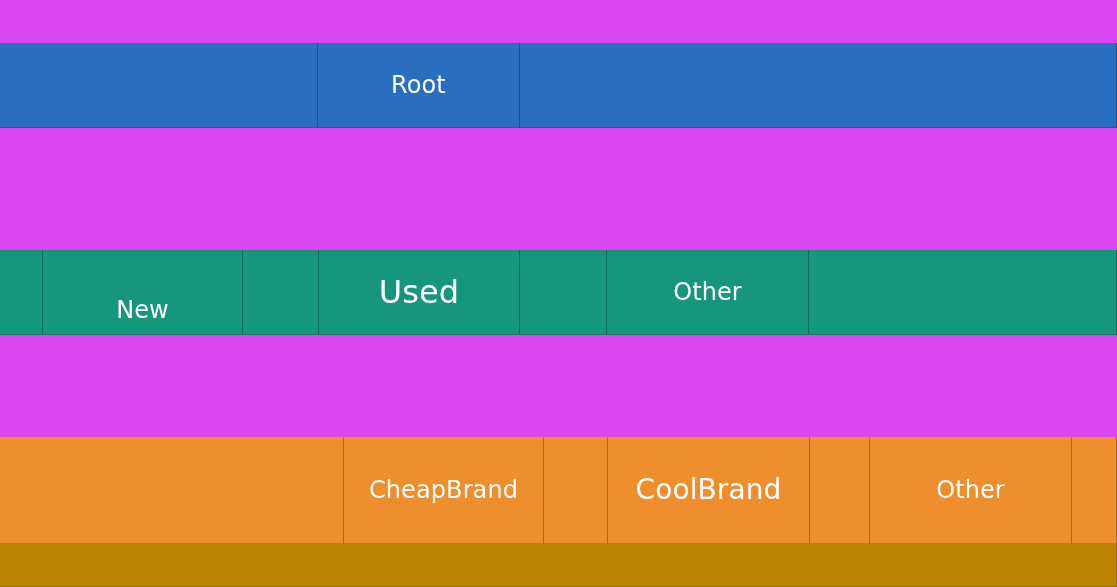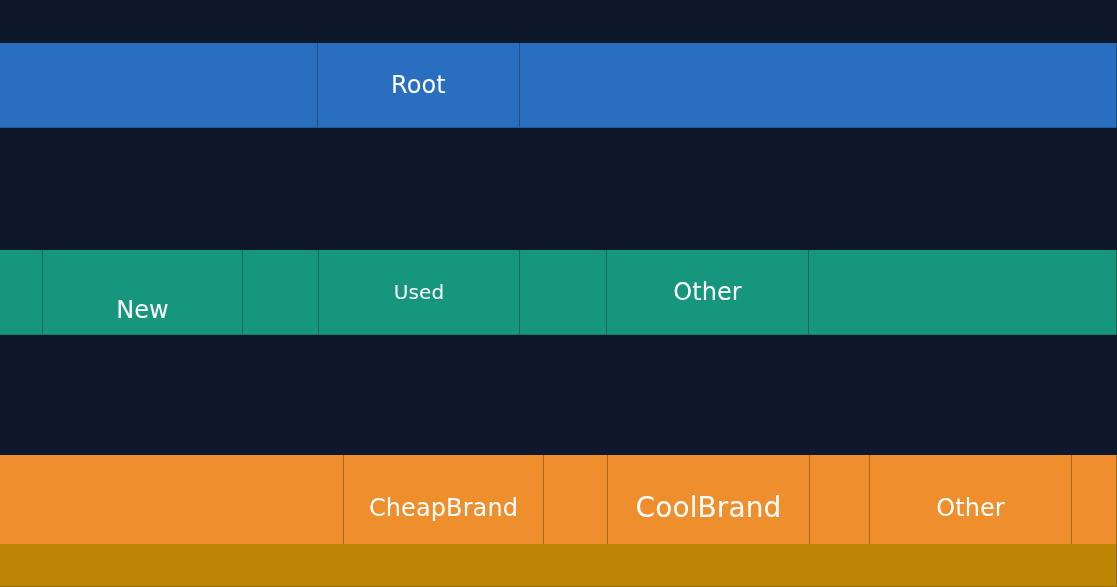--- a/index.html
+++ b/index.html
@@ -46,21 +46,21 @@
   }
   .depth-0 .node { background: #2a6ebf; }
   .depth-1 .node { background: #17967e; }
   .depth-2 .node { background: #ef8e2c; }
   .depth-3 .node { background: #bc8402; }
   .depth-3 .node { border-right-color: rgba(0,0,0,0.18); }
 </style>
 </head>
 <body>
 
-<div id="chart-root" style="width: 1117px; height: 587px; background: #0f172a;">
+<div id="chart-root" style="width: 1117px; height: 587px; background: #d946ef;">
     <div class="chart-layer depth-0" style="top: 43px; height: 85px;">
       <div class="node" style="left: 0px; width: 318px; background: rgb(42, 110, 191);">
         <span class="node-label" style="color: rgb(255, 255, 255); font-size: 24px;"></span>
       </div>
       <div class="node" style="left: 318px; width: 202px; background: rgb(42, 110, 191);">
         <span class="node-label" style="color: rgb(255, 255, 255); font-size: 24px;">Root</span>
       </div>
       <div class="node" style="left: 520px; width: 597px; background: rgb(42, 110, 191);">
         <span class="node-label" style="color: rgb(255, 255, 255); font-size: 24px;"></span>
       </div>
@@ -69,33 +69,33 @@
       <div class="node" style="left: 0px; width: 43px; background: rgb(23, 150, 126);">
         <span class="node-label" style="color: rgb(255, 255, 255); font-size: 24px;"></span>
       </div>
       <div class="node" style="left: 43px; width: 200px; background: rgb(23, 150, 126);">
         <span class="node-label" style="color: rgb(255, 255, 255); font-size: 24px; margin-top: 36px;">New</span>
       </div>
       <div class="node" style="left: 243px; width: 76px; background: rgb(23, 150, 126);">
         <span class="node-label" style="color: rgb(255, 255, 255); font-size: 24px;"></span>
       </div>
       <div class="node" style="left: 319px; width: 201px; background: rgb(23, 150, 126);">
-        <span class="node-label" style="color: rgb(255, 255, 255); font-size: 20px;">Used</span>
+        <span class="node-label" style="color: rgb(255, 255, 255); font-size: 32px;">Used</span>
       </div>
       <div class="node" style="left: 520px; width: 87px; background: rgb(23, 150, 126);">
         <span class="node-label" style="color: rgb(255, 255, 255); font-size: 24px;"></span>
       </div>
       <div class="node" style="left: 607px; width: 202px; background: rgb(23, 150, 126);">
         <span class="node-label" style="color: rgb(255, 255, 255); font-size: 24px;">Other</span>
       </div>
       <div class="node" style="left: 809px; width: 308px; background: rgb(23, 150, 126);">
         <span class="node-label" style="color: rgb(255, 255, 255); font-size: 24px;"></span>
       </div>
     </div>
-    <div class="chart-layer depth-2" style="top: 455px; height: 107px; border-radius: 20px;">
+    <div class="chart-layer depth-2" style="top: 437px; height: 107px; border-radius: 20px;">
       <div class="node" style="left: 0px; width: 344px; background: rgb(239, 142, 44);">
         <span class="node-label" style="color: rgb(255, 255, 255); font-size: 24px;"></span>
       </div>
       <div class="node" style="left: 344px; width: 200px; background: rgb(239, 142, 44);">
         <span class="node-label" style="color: rgb(255, 255, 255); font-size: 24px;">CheapBrand</span>
       </div>
       <div class="node" style="left: 544px; width: 64px; background: rgb(239, 142, 44);">
         <span class="node-label" style="color: rgb(255, 255, 255); font-size: 24px;"></span>
       </div>
       <div class="node" style="left: 608px; width: 202px; background: rgb(239, 142, 44);">

